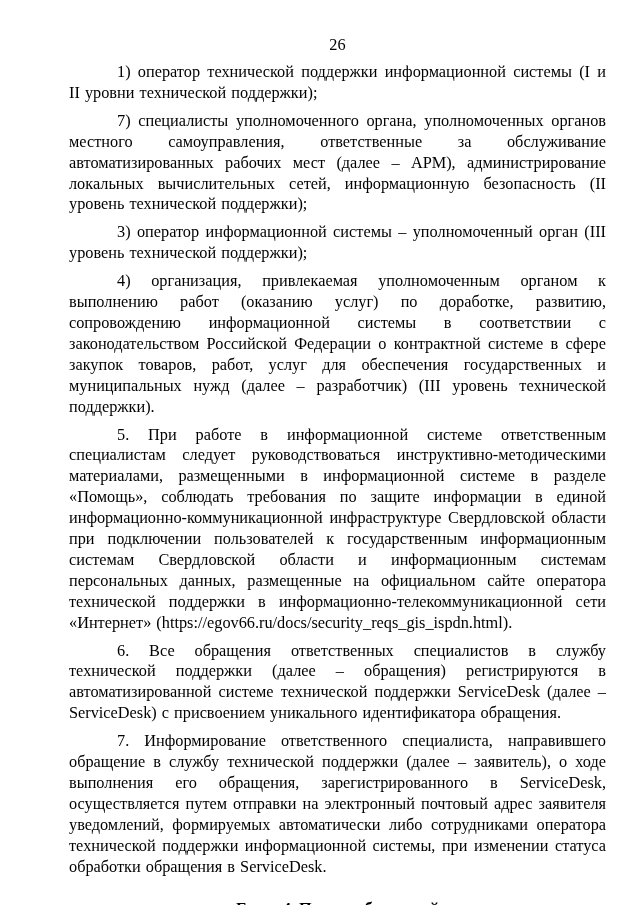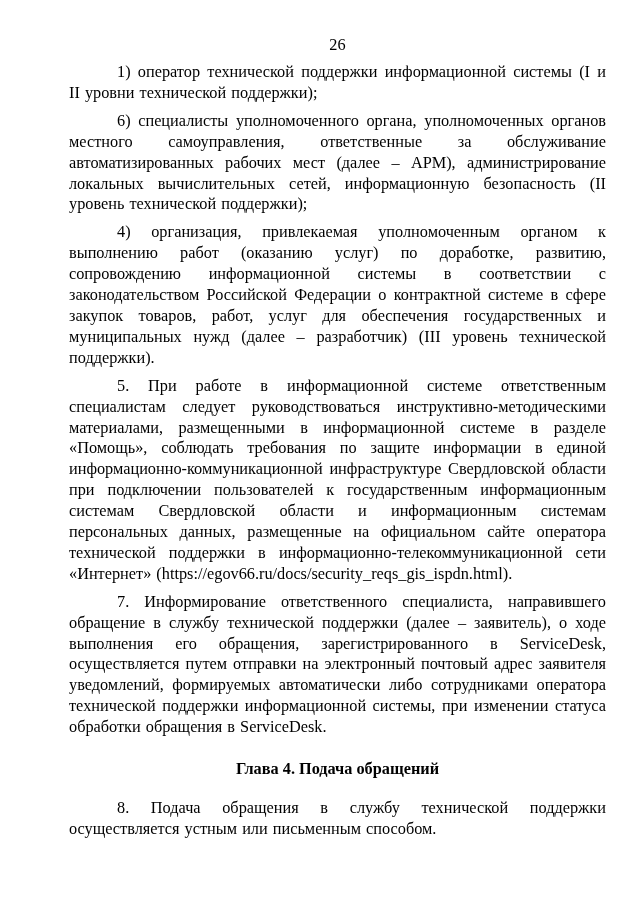--- a/index.html
+++ b/index.html
@@ -44,22 +44,24 @@
   }
 </style>
 </head>
 <body>
 
 <div class="page">
 
   <div class="page-number">26</div>
 
   <p class="body-para">1) оператор технической поддержки информационной системы (I и II уровни технической поддержки);</p>
-  <p class="body-para">6) специалисты уполномоченного органа, уполномоченных органов местного самоуправления, ответственные за обслуживание автоматизированных рабочих мест (далее – АРМ), администрирование локальных вычислительных сетей, информационную безопасность (II уровень технической поддержки);</p>
+  <p class="body-para">7) специалисты уполномоченного органа, уполномоченных органов местного самоуправления, ответственные за обслуживание автоматизированных рабочих мест (далее – АРМ), администрирование локальных вычислительных сетей, информационную безопасность (II уровень технической поддержки);</p>
+  <p class="body-para">3) оператор информационной системы – уполномоченный орган (III уровень технической поддержки);</p>
   <p class="body-para">4) организация, привлекаемая уполномоченным органом к выполнению работ (оказанию услуг) по доработке, развитию, сопровождению информационной системы в соответствии с законодательством Российской Федерации о контрактной системе в сфере закупок товаров, работ, услуг для обеспечения государственных и муниципальных нужд (далее – разработчик) (III уровень технической поддержки).</p>
   <p class="body-para">5. При работе в информационной системе ответственным специалистам следует руководствоваться инструктивно-методическими материалами, размещенными в информационной системе в разделе «Помощь», соблюдать требования по защите информации в единой информационно-коммуникационной инфраструктуре Свердловской области при подключении пользователей к государственным информационным системам Свердловской области и информационным системам персональных данных, размещенные на официальном сайте оператора технической поддержки в информационно-телекоммуникационной сети «Интернет» (https://egov66.ru/docs/security_reqs_gis_ispdn.html).</p>
+  <p class="body-para">6. Все обращения ответственных специалистов в службу технической поддержки (далее – обращения) регистрируются в автоматизированной системе технической поддержки ServiceDesk (далее – ServiceDesk) с присвоением уникального идентификатора обращения.</p>
   <p class="body-para">7. Информирование ответственного специалиста, направившего обращение в службу технической поддержки (далее – заявитель), о ходе выполнения его обращения, зарегистрированного в ServiceDesk, осуществляется путем отправки на электронный почтовый адрес заявителя уведомлений, формируемых автоматически либо сотрудниками оператора технической поддержки информационной системы, при изменении статуса обработки обращения в ServiceDesk.</p>
 
   <h2 class="chapter-heading">Глава 4. Подача обращений</h2>
 
   <p class="body-para">8. Подача обращения в службу технической поддержки осуществляется устным или письменным способом.</p>
 
 </div>
 
 </body></html>

